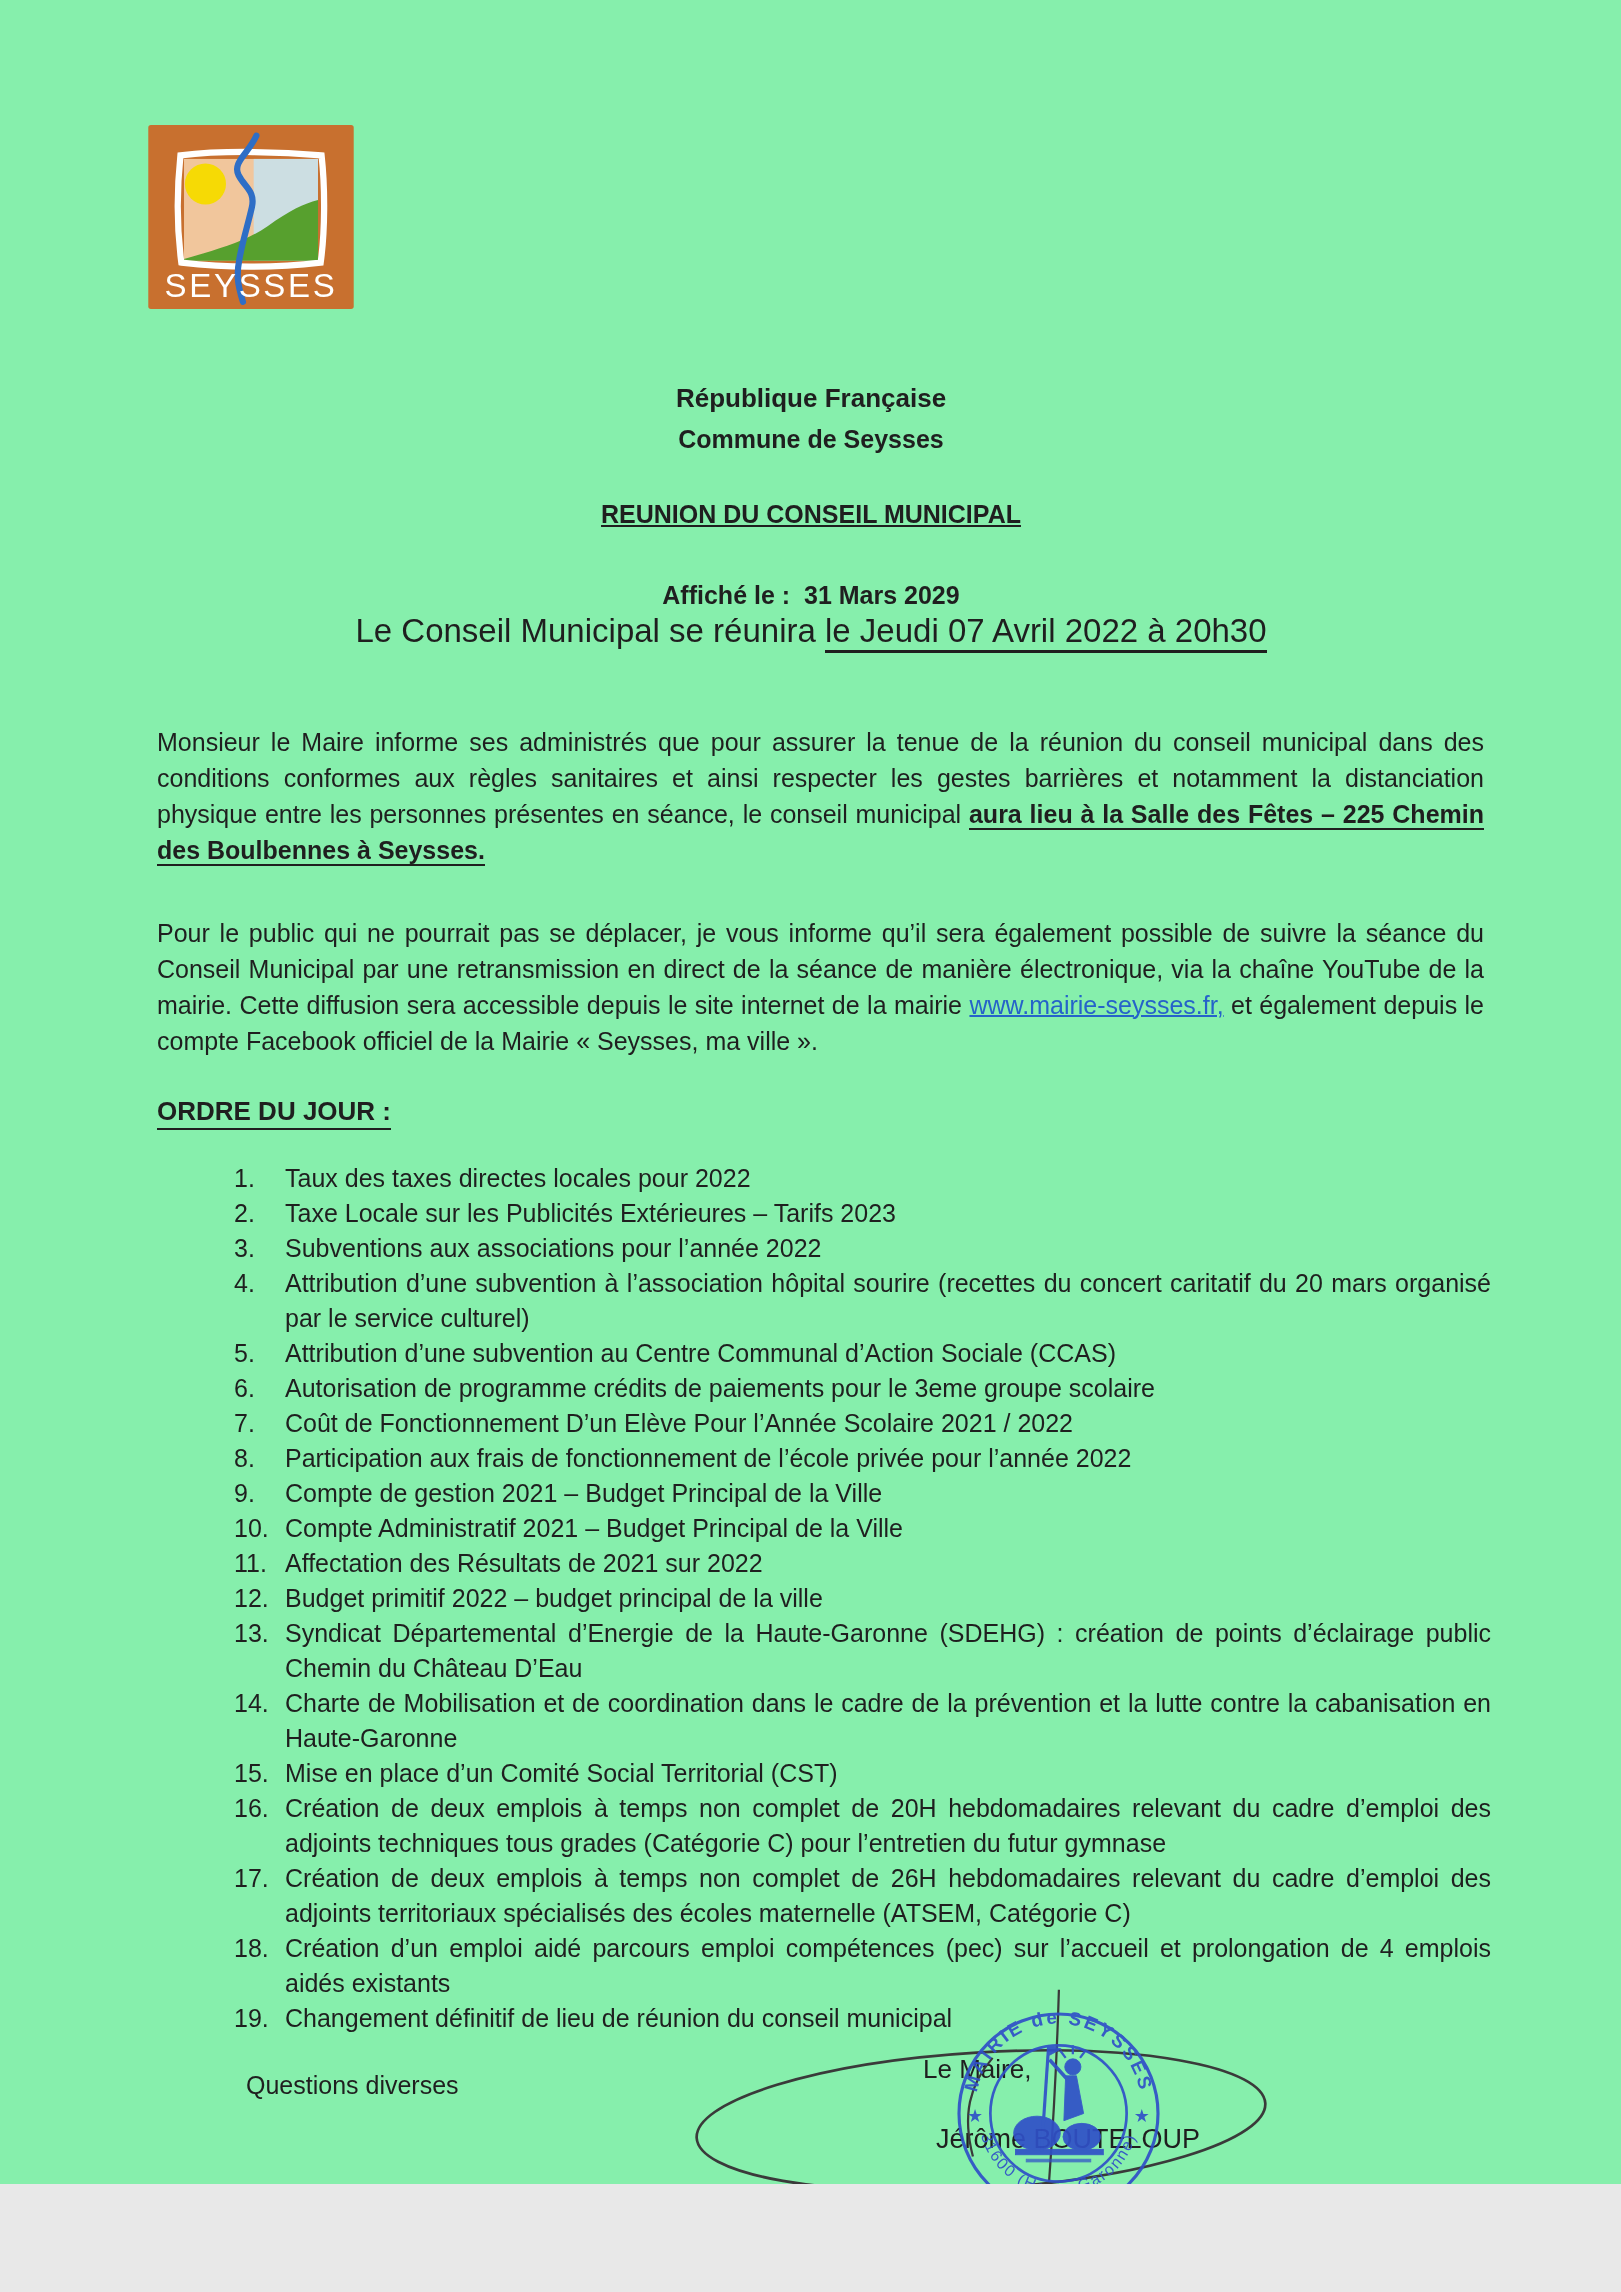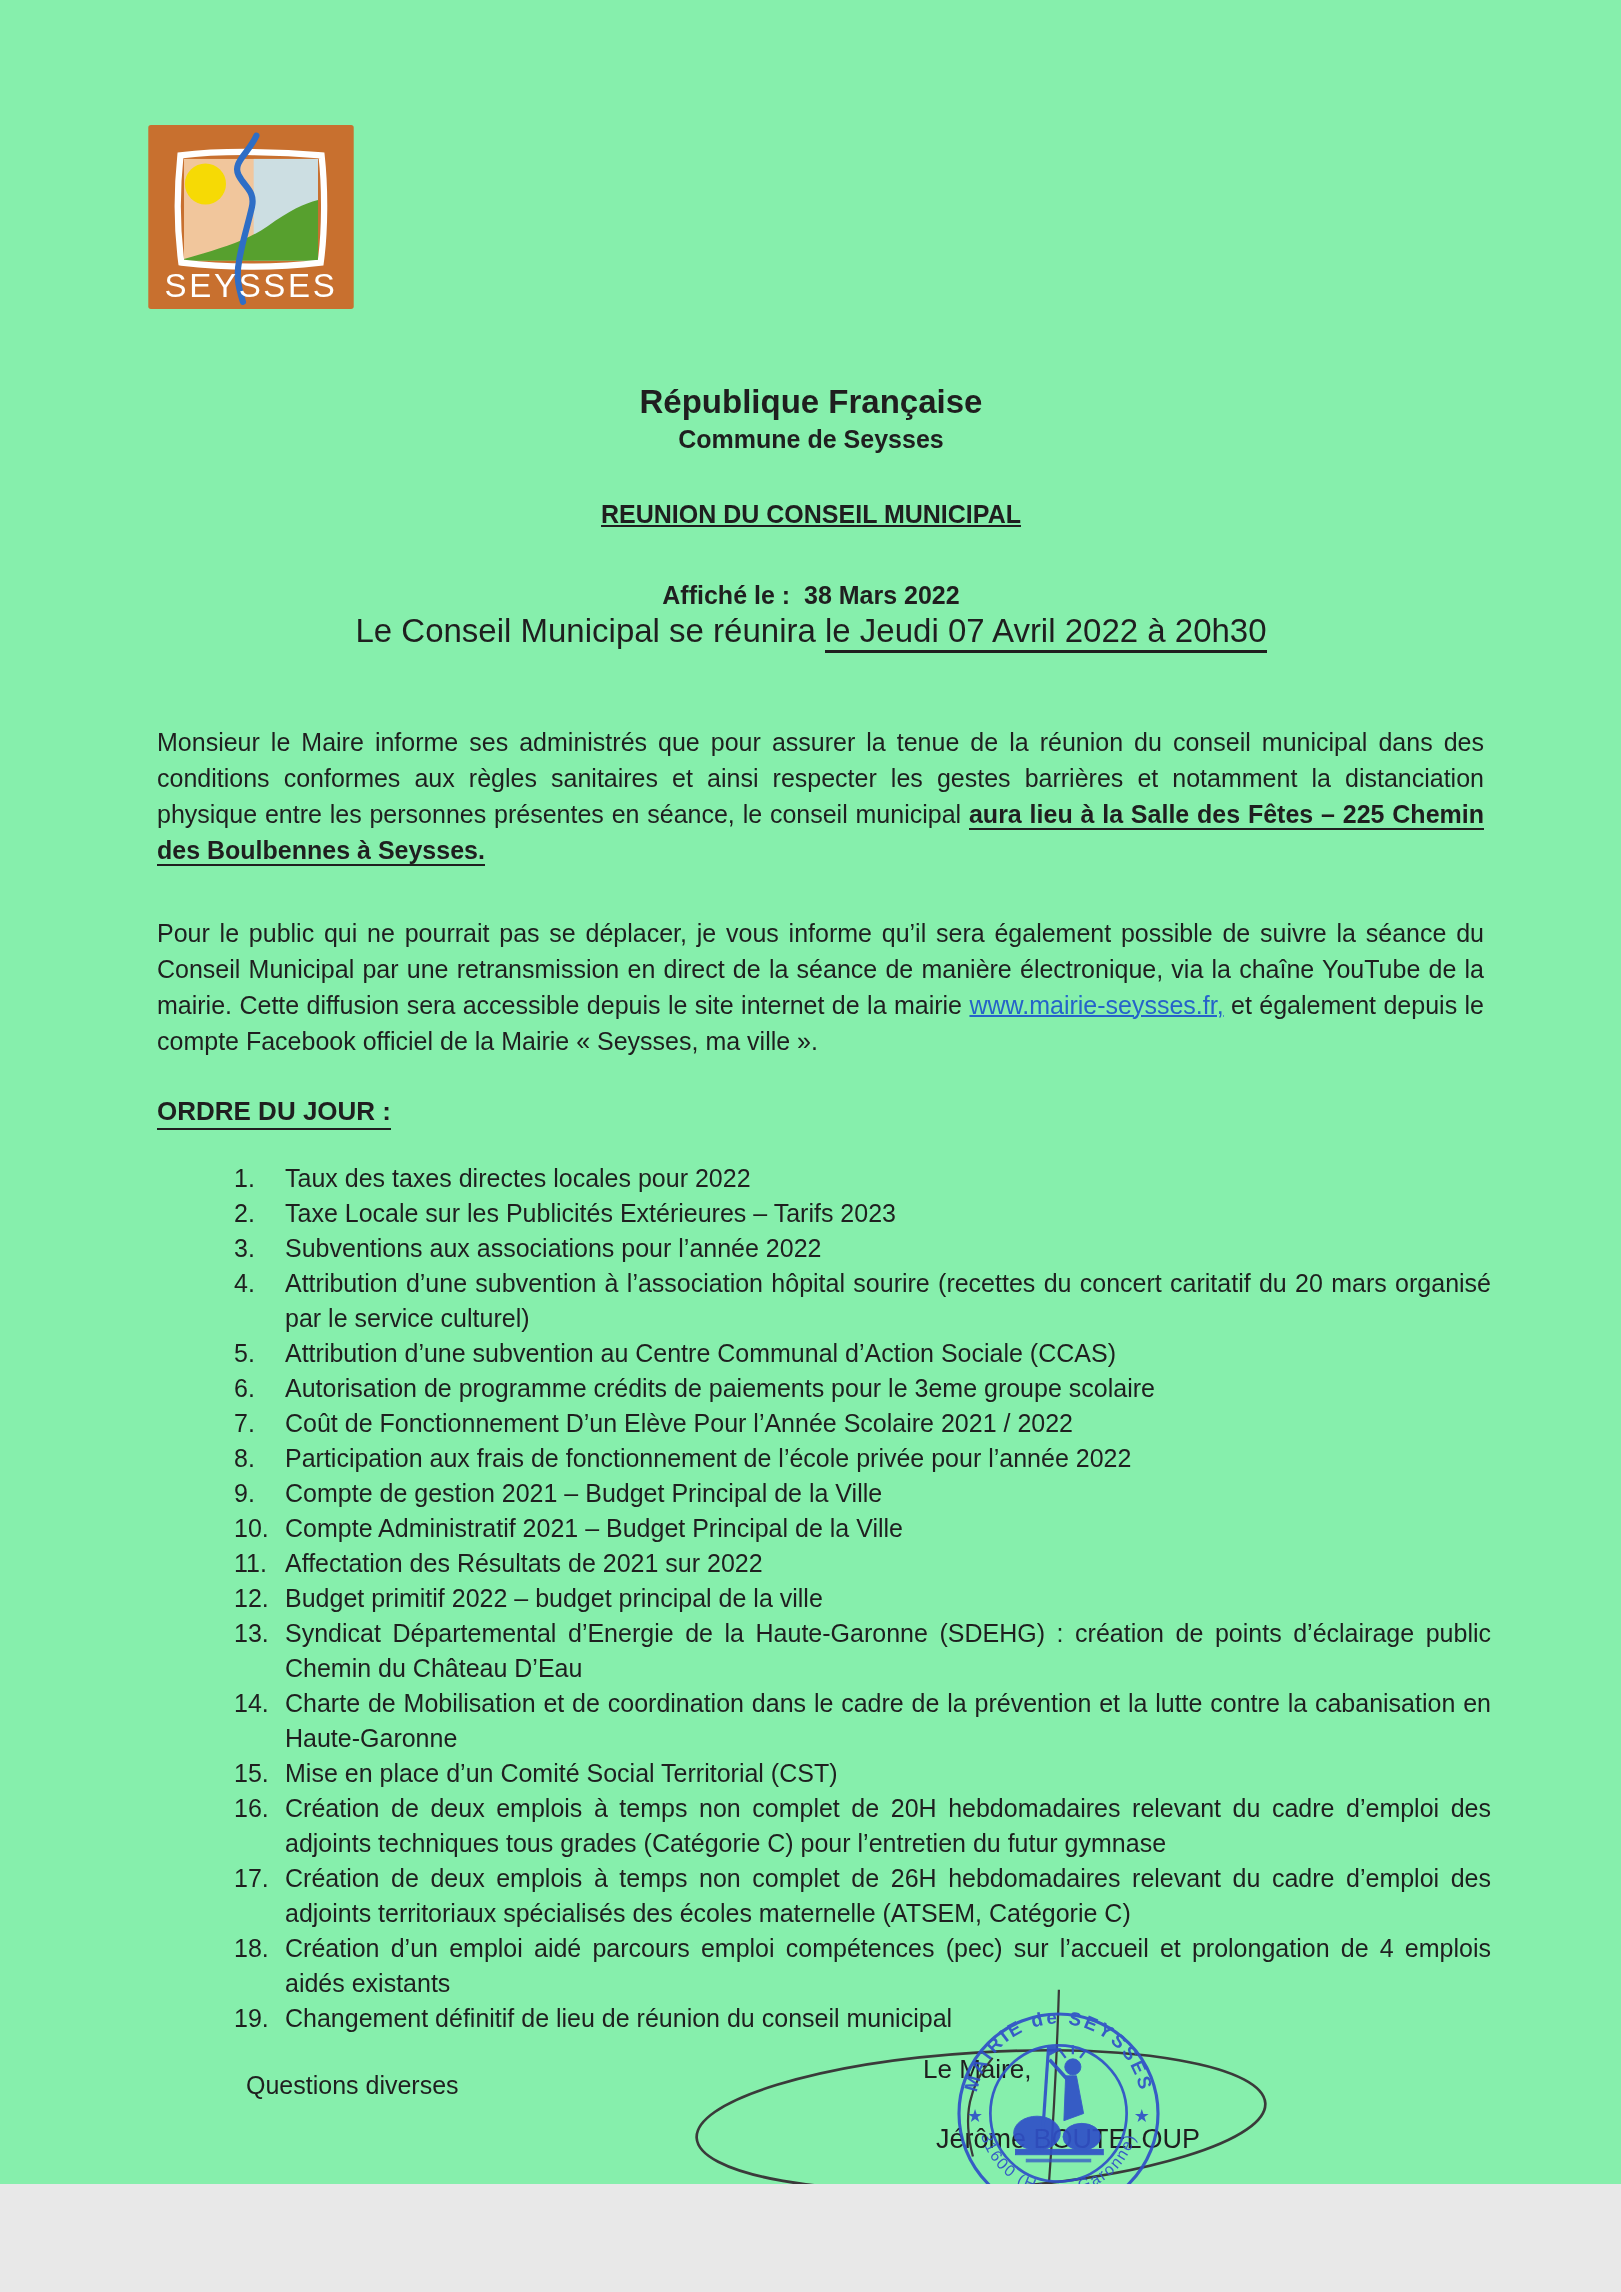--- a/index.html
+++ b/index.html
@@ -10,21 +10,21 @@
     font-family:"Liberation Sans", sans-serif;
     color:#1f1f1f;
     overflow:hidden;
   }
   
   .logo{position:absolute;left:148px;top:125px;width:206px;height:184px;}
   
   .hline{position:absolute;left:0;width:100%;text-align:center;white-space:pre;}
   .doc-title{top:306px;font-size:28px;font-weight:bold;}
   .doc-title span{display:inline-block;border-bottom:5.4px double #1f1f1f;padding-bottom:2.7px;}
-  .republic{top:383px;font-size:33px;font-weight:bold;}
+  .republic{top:383px;font-size:26px;font-weight:bold;}
   .commune{top:425px;font-size:25px;font-weight:bold;}
   .meeting{top:500px;font-size:25px;font-weight:bold;text-decoration:underline;}
   .article{top:540px;font-size:25px;}
   .posted{top:581px;font-size:25px;font-weight:bold;}
   .announce{top:612px;font-size:33px;font-weight:normal;}
   .announce .udate{border-bottom:3.6px solid #1f1f1f;padding-bottom:0.9px;}
   
   .para{
     position:absolute;left:157px;width:1327px;
     font-size:25px;line-height:36px;text-align:justify;
@@ -79,21 +79,21 @@
              C140,160 88,160 37,154 C32,116 32,72 36,34 Z" fill="none" stroke="#ffffff" stroke-width="7"></path>
 
     <path d="M121,12 C112,32 94,42 101,56 C108,70 120,74 116,92
              C111,114 106,128 102,150 C99,166 99,176 106,198" fill="none" stroke="#2e6ec6" stroke-width="7" stroke-linecap="round"></path>
     <text x="115" y="193" text-anchor="middle" font-size="37" letter-spacing="3" fill="#ffffff">SEYSSES</text>
   </svg>
 
   <div class="hline republic">République Française</div>
   <div class="hline commune">Commune de Seysses</div>
   <div class="hline meeting">REUNION DU CONSEIL MUNICIPAL</div>
-  <div class="hline posted">Affiché le :  38 Mars 2022</div>
+  <div class="hline posted">Affiché le :  31 Mars 2029</div>
 
   <div class="hline announce"><span>Le Conseil Municipal se réunira </span><span class="udate">le Jeudi 07 Avril 2022 à 20h30</span></div>
 
   <div class="para p1"><span>Monsieur le Maire informe ses administrés que pour assurer la tenue de la réunion du conseil municipal dans des conditions conformes aux règles sanitaires et ainsi respecter les gestes barrières et notamment la distanciation physique entre les personnes présentes en séance, le conseil municipal </span><span class="bold-u">aura lieu à la Salle des Fêtes – 225 Chemin des Boulbennes à Seysses.</span></div>
 
   <div class="para p2"><span>Pour le public qui ne pourrait pas se déplacer, je vous informe qu’il sera également possible de suivre la séance du Conseil Municipal par une retransmission en direct de la séance de manière électronique, via la chaîne YouTube de la mairie. Cette diffusion sera accessible depuis le site internet de la mairie </span><a href="#" class="weblink">www.mairie-seysses.fr,</a><span> et également depuis le compte Facebook officiel de la Mairie « Seysses, ma ville ».</span></div>
 
   <div class="agenda-h">
     <span>ORDRE DU JOUR :</span>
   </div>

